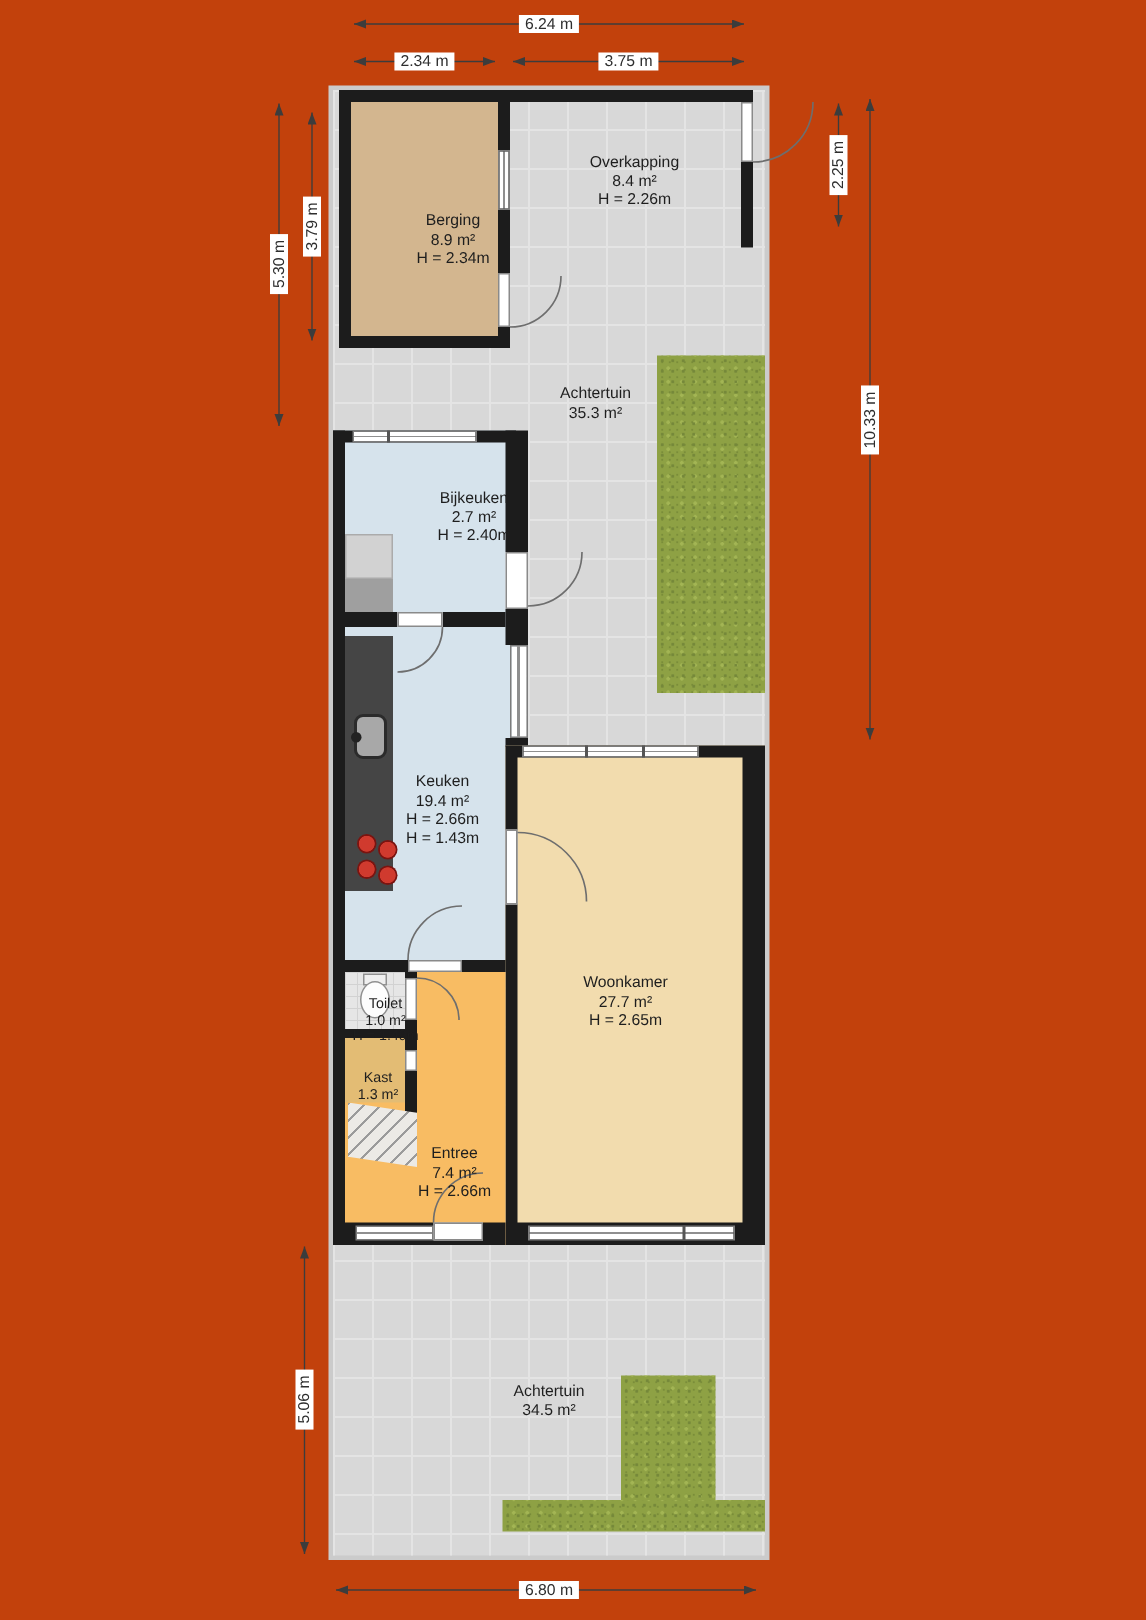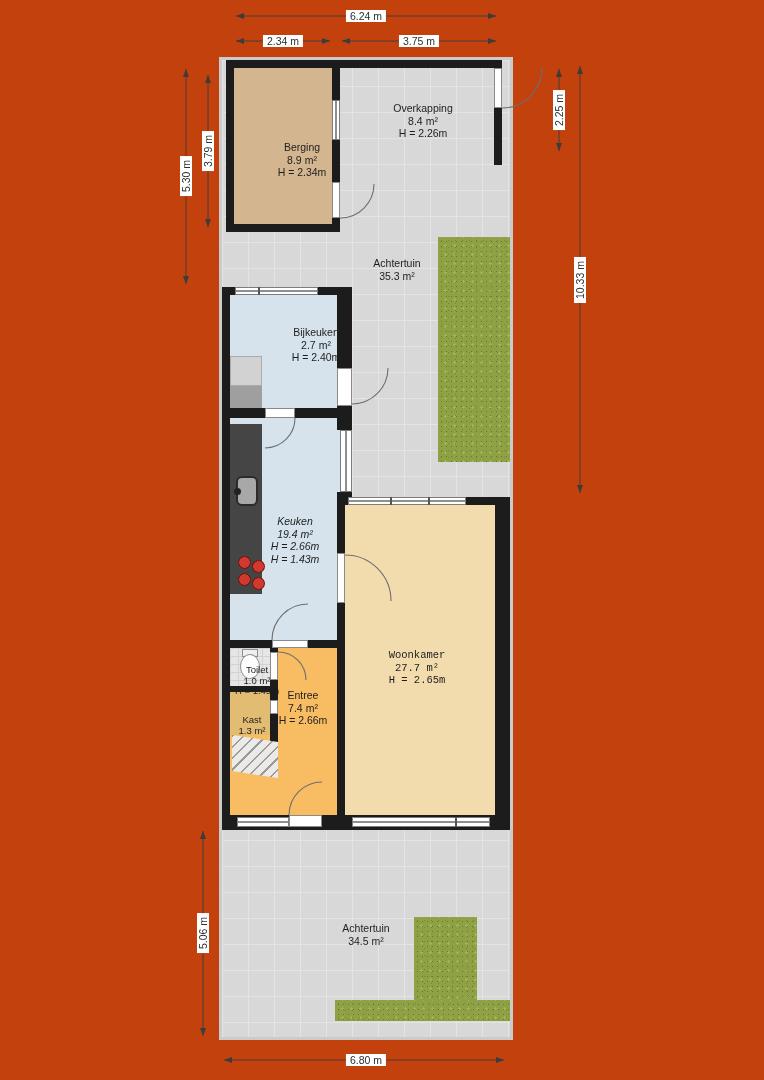--- a/index.html
+++ b/index.html
@@ -184,41 +184,41 @@
   </div>
   <div class="abs room-label" style="left:397px;top:269px;">
     <span>Achtertuin</span>
     <span>35.3 m²</span>
   </div>
   <div class="abs room-label" style="left:288px;top:345px;margin-left:28px;">
     <span>Bijkeuken</span>
     <span>2.7 m²</span>
     <span>H = 2.40m</span>
   </div>
-  <div class="abs room-label" style="left:295px;top:540px;font-style:italic;">
+  <div class="abs room-label" style="left:295px;top:540px;">
     <span>Keuken</span>
     <span>19.4 m²</span>
     <span>H = 2.66m</span>
     <span>H = 1.43m</span>
   </div>
-  <div class="abs room-label" style="left:417px;top:668px;font-family:Liberation Mono, monospace;">
+  <div class="abs room-label" style="left:417px;top:668px;">
     <span>Woonkamer</span>
     <span>27.7 m²</span>
     <span>H = 2.65m</span>
   </div>
   <div class="abs room-label small" style="left:257px;top:681px;">
     <span>Toilet</span>
     <span>1.0 m²</span>
     <span>H = 1.49m</span>
   </div>
   <div class="abs room-label small" style="left:252px;top:725px;">
     <span>Kast</span>
     <span>1.3 m²</span>
   </div>
-  <div class="abs room-label" style="left:303px;top:708px;">
+  <div class="abs room-label" style="left:303px;top:782px;">
     <span>Entree</span>
     <span>7.4 m²</span>
     <span>H = 2.66m</span>
   </div>
   <div class="abs room-label" style="left:366px;top:934px;">
     <span>Achtertuin</span>
     <span>34.5 m²</span>
   </div>
 
 </div>

